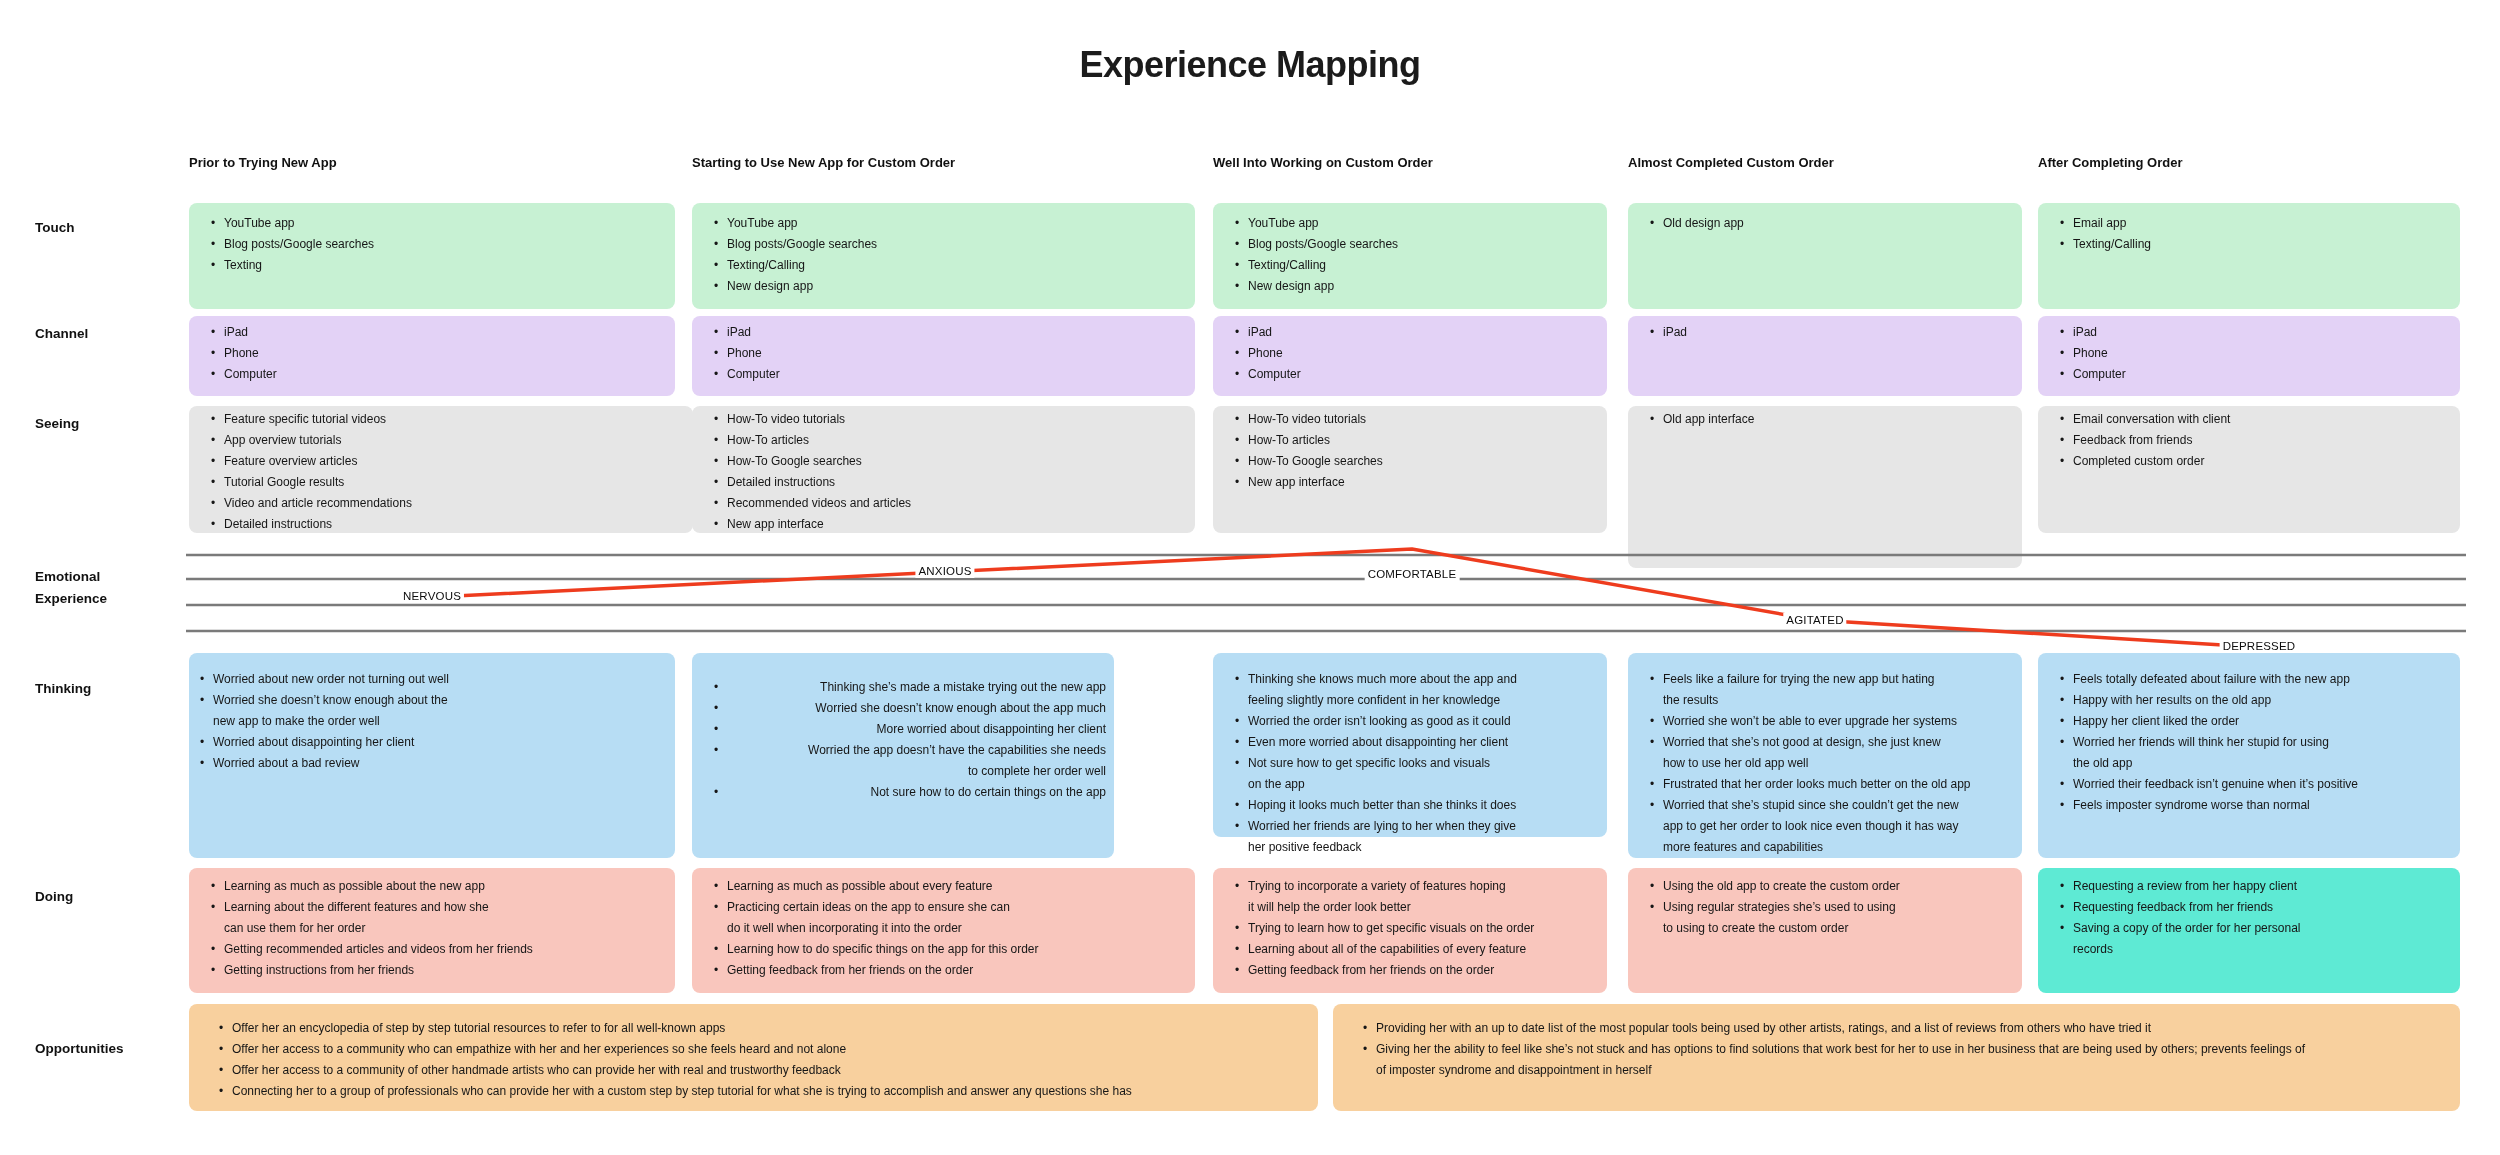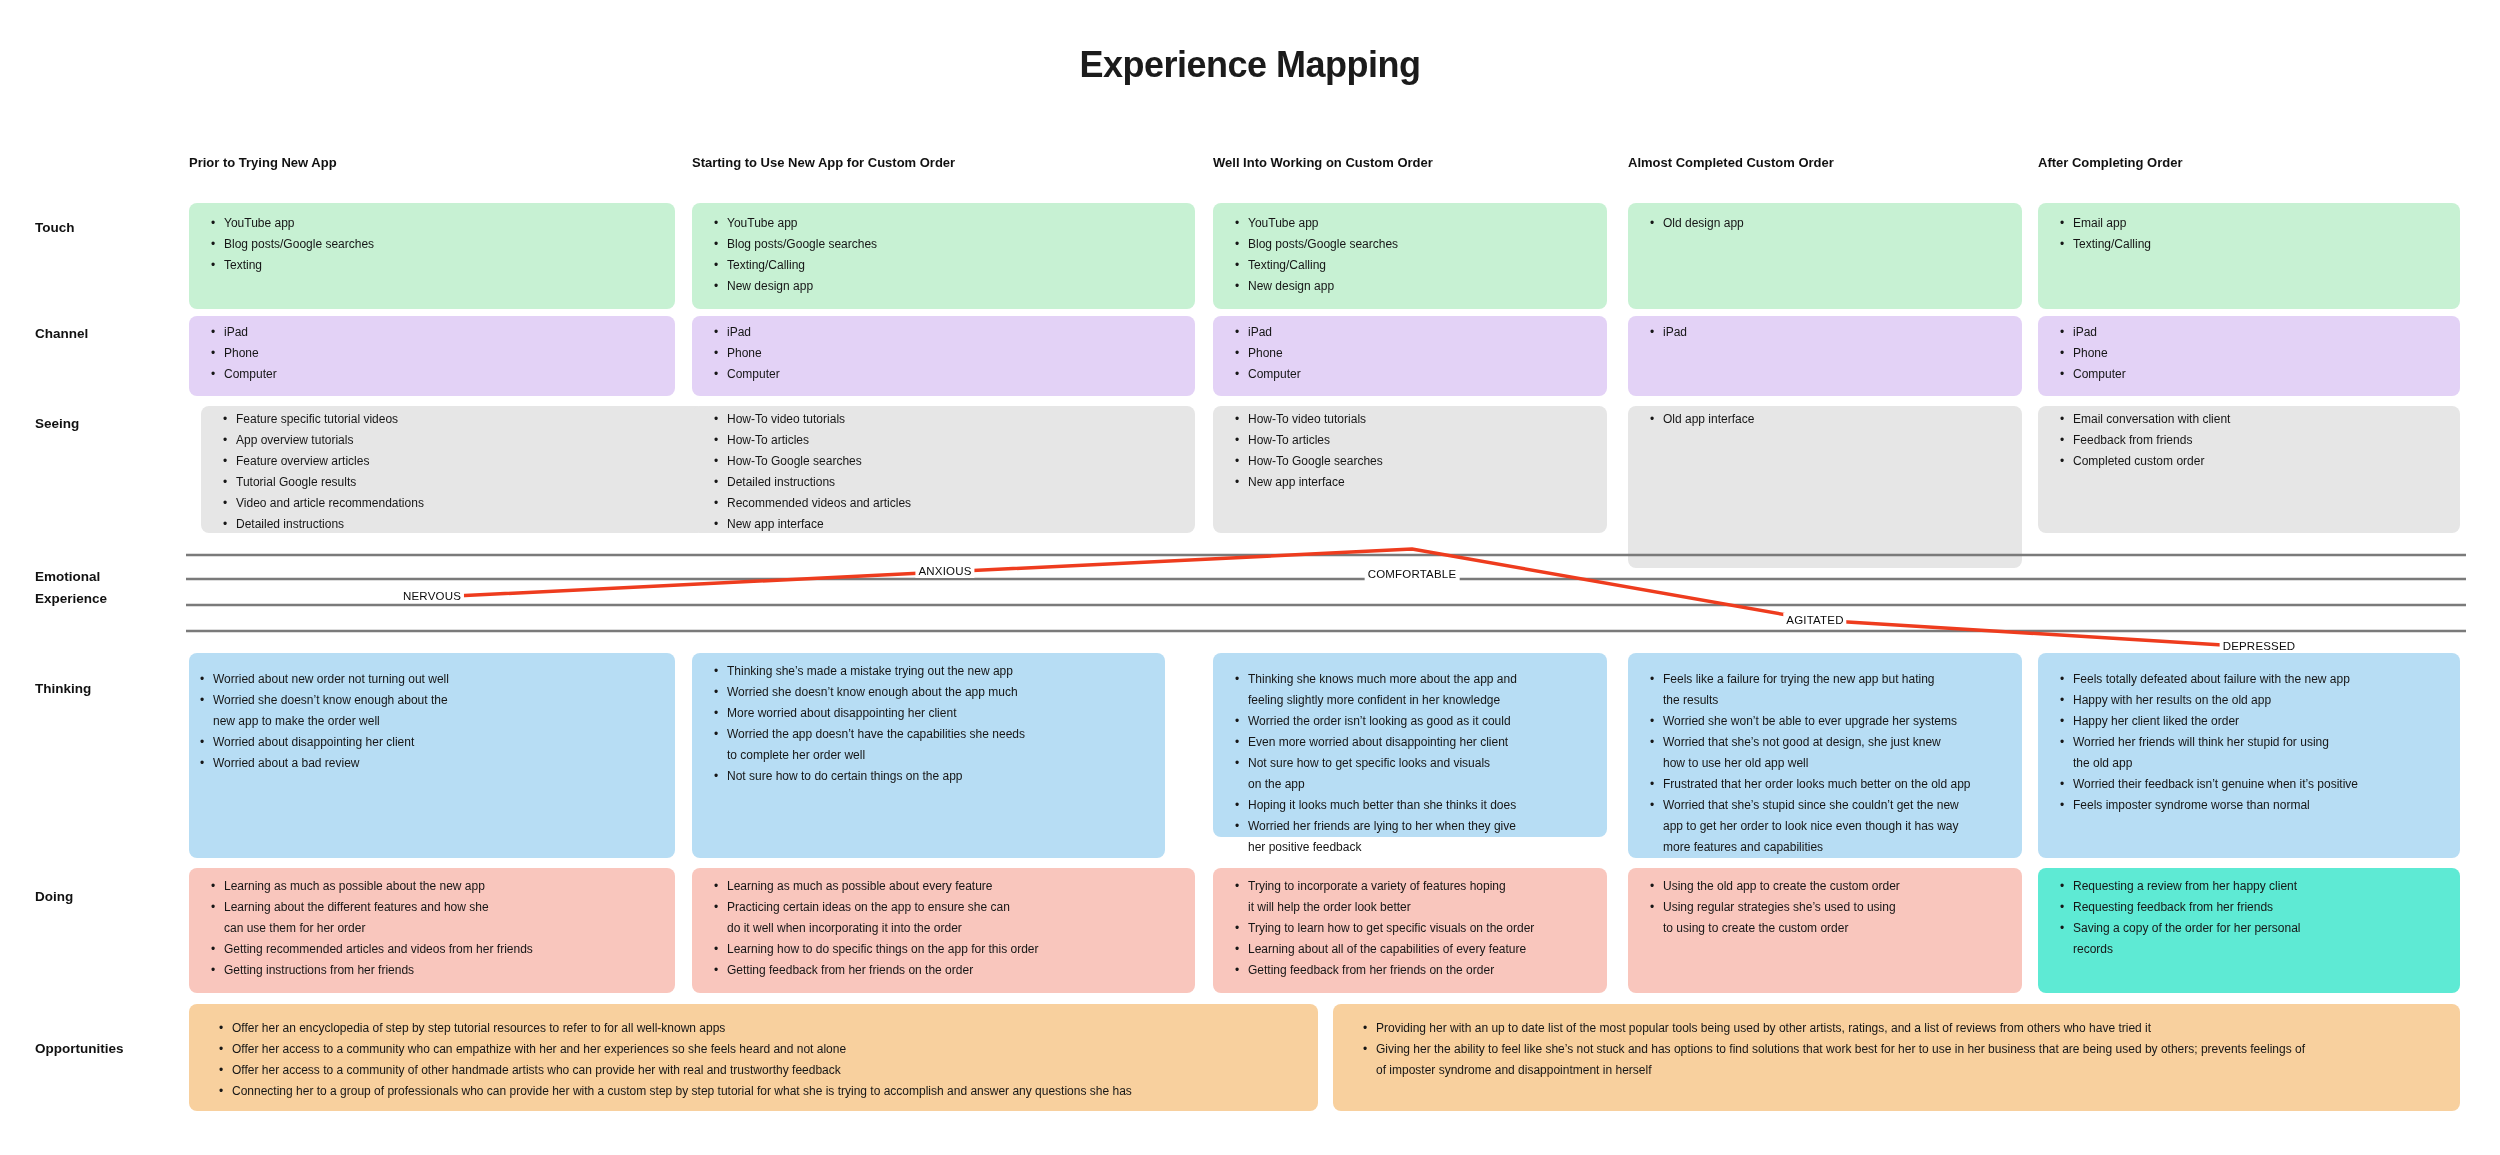--- a/index.html
+++ b/index.html
@@ -117,21 +117,21 @@
         <li>iPad</li>
       </ul>
     </div>
     <div class="box" style="left: 2038px; top: 316px; width: 422px; height: 80px; background: rgb(227, 210, 246); padding: 6px 8px 0px 20px;">
       <ul>
         <li>iPad</li>
         <li>Phone</li>
         <li>Computer</li>
       </ul>
     </div>
-    <div class="box" style="left: 189px; top: 406px; width: 504px; height: 127px; background: rgb(230, 230, 230); padding: 3px 8px 0px 20px; margin-left: 12px;">
+    <div class="box" style="left: 189px; top: 406px; width: 504px; height: 127px; background: rgb(230, 230, 230); padding: 3px 8px 0px 20px;">
       <ul>
         <li>Feature specific tutorial videos</li>
         <li>App overview tutorials</li>
         <li>Feature overview articles</li>
         <li>Tutorial Google results</li>
         <li>Video and article recommendations</li>
         <li>Detailed instructions</li>
       </ul>
     </div>
     <div class="box" style="left: 692px; top: 406px; width: 503px; height: 127px; background: rgb(230, 230, 230); padding: 3px 8px 0px 20px;">
@@ -166,21 +166,21 @@
     </div>
     <div class="box" style="left: 189px; top: 653px; width: 486px; height: 205px; background: rgb(183, 221, 244); padding: 16px 8px 0px 9px;">
       <ul>
         <li>Worried about new order not turning out well</li>
         <li>Worried she doesn’t know enough about the
 new app to make the order well</li>
         <li>Worried about disappointing her client</li>
         <li>Worried about a bad review</li>
       </ul>
     </div>
-    <div class="box" style="left: 692px; top: 653px; width: 473px; height: 205px; background: rgb(183, 221, 244); padding: 8px 8px 0px 20px;">
+    <div class="box" style="left: 692px; top: 653px; width: 422px; height: 205px; background: rgb(183, 221, 244); padding: 24px 8px 0px 20px; text-align: right;">
       <ul>
         <li>Thinking she’s made a mistake trying out the new app</li>
         <li>Worried she doesn’t know enough about the app much</li>
         <li>More worried about disappointing her client</li>
         <li>Worried the app doesn’t have the capabilities she needs
 to complete her order well</li>
         <li>Not sure how to do certain things on the app</li>
       </ul>
     </div>
     <div class="box" style="left: 1213px; top: 653px; width: 394px; height: 184px; background: rgb(183, 221, 244); padding: 16px 8px 0px 20px;">

